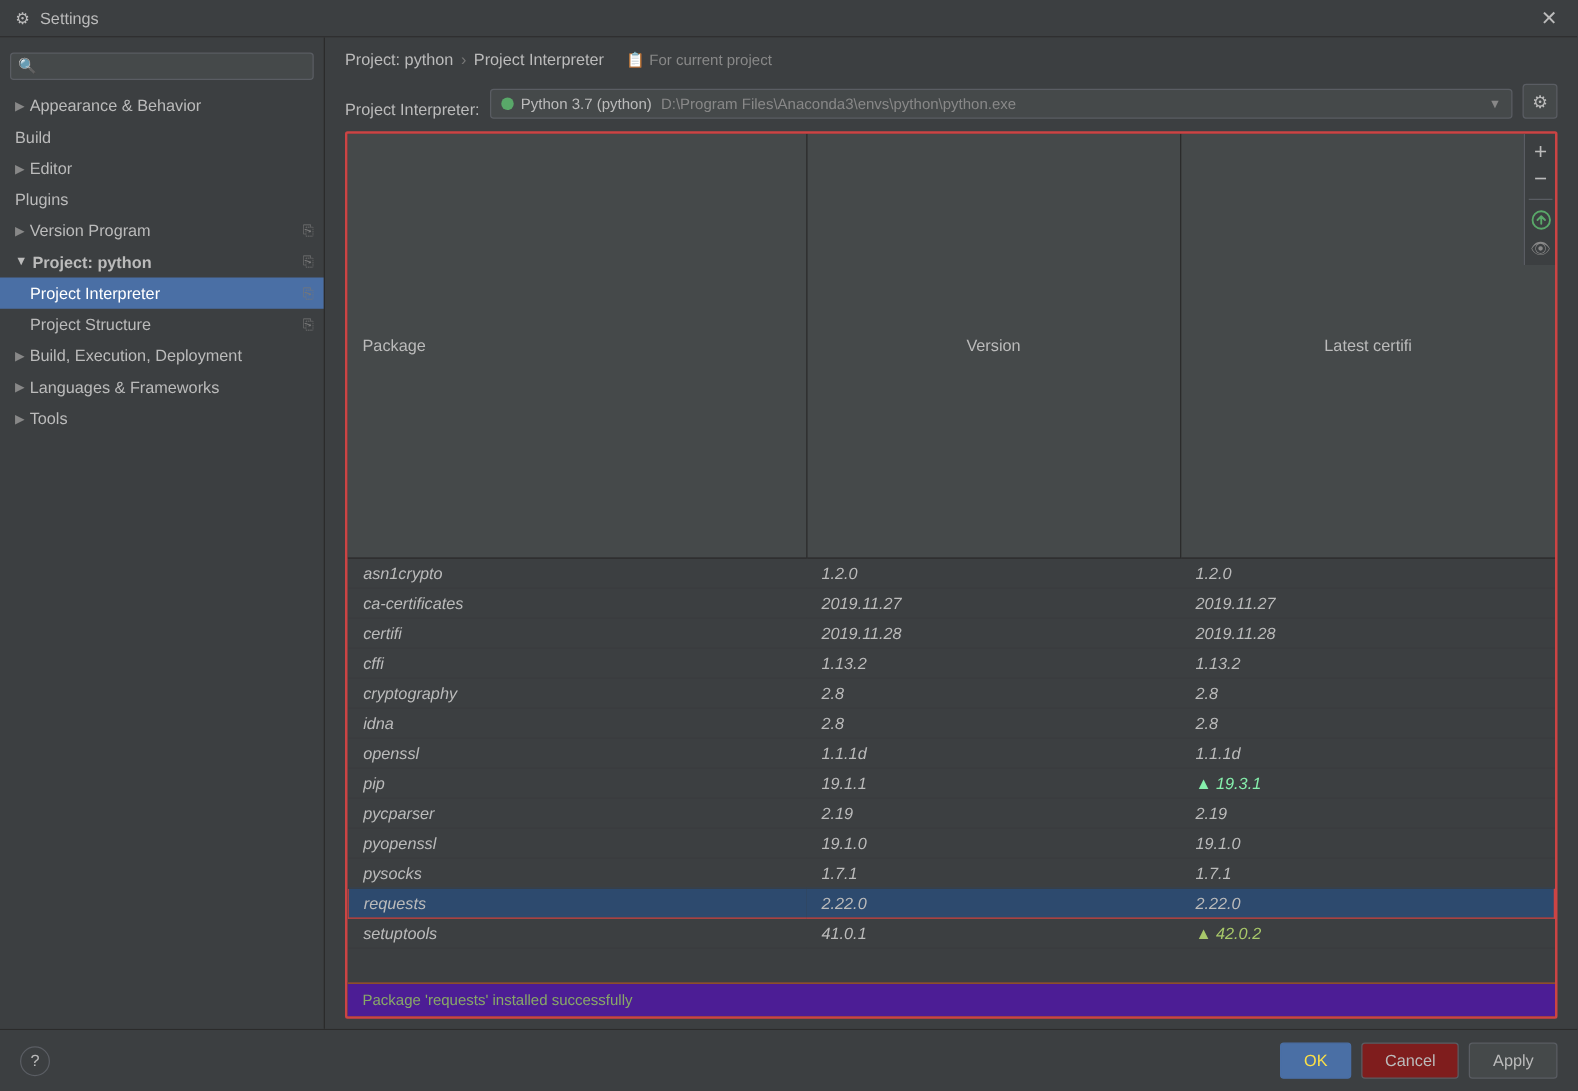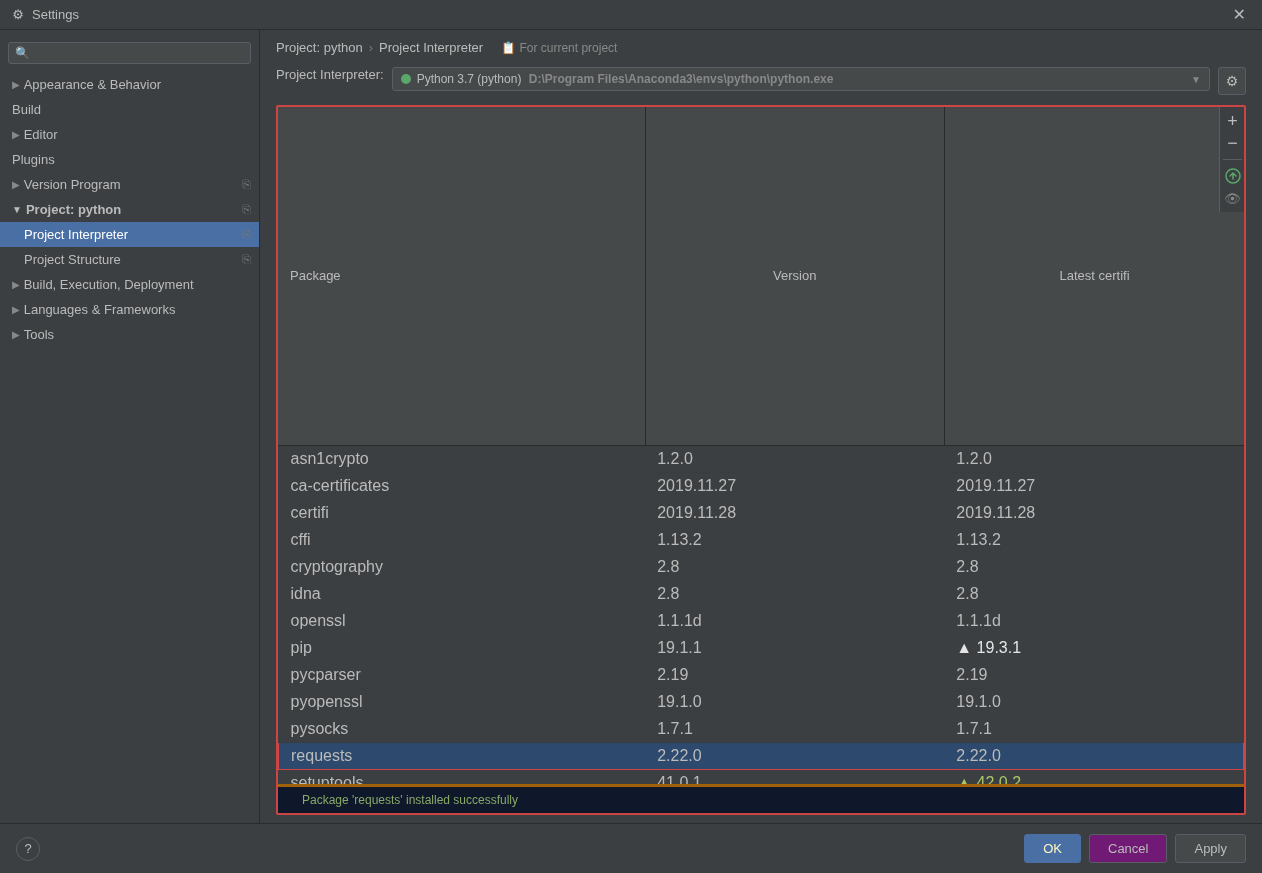--- a/index.html
+++ b/index.html
@@ -114,21 +114,21 @@
       font-size: 13px;
     }
     .breadcrumb .sep { color: #777; }
     .breadcrumb .current { color: #bbbbbb; font-weight: 500; }
     .for-current { color: #888; font-size: 12px; margin-left: 12px; }
 
     
     .interpreter-row {
       padding: 4px 16px 10px 16px;
       display: flex;
-      align-items: flex-start;
+      align-items: flex-end;
       gap: 8px;
     }
     .interpreter-label { color: #bbbbbb; white-space: nowrap; }
     .interpreter-select {
       flex: 1;
       background: #45494a;
       border: 1px solid #5a5d63;
       border-radius: 3px;
       padding: 4px 8px;
       color: #bbbbbb;
@@ -191,22 +191,23 @@
     .package-table thead th:last-child { border-right: none; }
     .package-table tbody tr {
       border-bottom: 1px solid #3a3d3f;
     }
     .package-table tbody tr.selected-row {
       background: #2d4a6e;
       border: 1px solid #cc4444;
     }
     .package-table tbody td {
       padding: 4px 12px;
-      font-size: 16px;
-      color: #bbbbbb;
+      font-size: 13px;
+      color: #bbbbbb;
+      font-style: italic;
     }
 
     
     .side-buttons {
       position: absolute;
       right: -1px;
       top: 0;
       width: 26px;
       display: flex;
       flex-direction: column;
@@ -224,25 +225,25 @@
       cursor: pointer;
       color: #bbbbbb;
       font-size: 14px;
       border-radius: 2px;
     }
     .side-btn.green { color: #59a869; font-size: 16px; }
     .side-btn.eye { color: #888; font-size: 13px; }
 
     
     .status-bar {
-      padding: 6px 24px;
+      padding: 6px 12px;
       color: #88a868;
       font-size: 12px;
-      border-top: 3px solid #a16207;
-      background: #0f172a;
+      border-top: 1px solid #a16207;
+      background: #4c1d95;
     }
 
     
     .table-scroll {
       overflow-y: auto;
       overflow-x: hidden;
       flex: 1;
     }
     .table-scroll::-webkit-scrollbar { width: 8px; }
     .table-scroll::-webkit-scrollbar-track { background: #3c3f41; }
@@ -273,24 +274,24 @@
     .btn {
       padding: 6px 18px;
       border-radius: 3px;
       font-size: 13px;
       cursor: pointer;
       border: 1px solid #5a5d63;
     }
     .btn-ok {
       background: #4a6fa5;
       border-color: #4a6fa5;
-      color: #fef9c3;
+      color: #fde047;
     }
     .btn-cancel {
-      background: #701a75;
+      background: #7f1d1d;
       color: #bbbbbb;
     }
     .btn-apply {
       background: #45494a;
       color: #bbbbbb;
     }
   </style>
 </head>
 <body>
 
@@ -367,21 +368,21 @@
         <span>For current project</span>
       </span>
     </div>
 
     <div class="interpreter-row">
       <span class="interpreter-label">Project Interpreter:</span>
       <div class="interpreter-select">
         <span class="green-dot"></span>
         <span class="interp-text">
           <span>Python 3.7 (python)</span>
-          <span style="color:#888; margin-left:4px;font-weight:bold;">D:\Program Files\Anaconda3\envs\python\python.exe</span>
+          <span style="color:#888; margin-left:4px;">D:\Program Files\Anaconda3\envs\python\python.exe</span>
         </span>
         <span class="dropdown-arrow">▼</span>
       </div>
       <div class="gear-btn">⚙</div>
     </div>
 
     <div class="table-container">
       <div style="display:flex; flex:1; overflow:hidden; position:relative;">
         <div style="flex:1; display:flex; flex-direction:column; overflow:hidden;">
           <table class="package-table" style="table-layout:fixed;">
@@ -437,21 +438,21 @@
                     <td>2.8</td>
                   </tr>
                   <tr>
                     <td>openssl</td>
                     <td>1.1.1d</td>
                     <td>1.1.1d</td>
                   </tr>
                   <tr>
                     <td>pip</td>
                     <td>19.1.1</td>
-                    <td style="color: #e5e5e5;">▲ 19.3.1</td>
+                    <td style="color: #86efac;">▲ 19.3.1</td>
                   </tr>
                   <tr>
                     <td>pycparser</td>
                     <td>2.19</td>
                     <td>2.19</td>
                   </tr>
                   <tr>
                     <td>pyopenssl</td>
                     <td>19.1.0</td>
                     <td>19.1.0</td>

